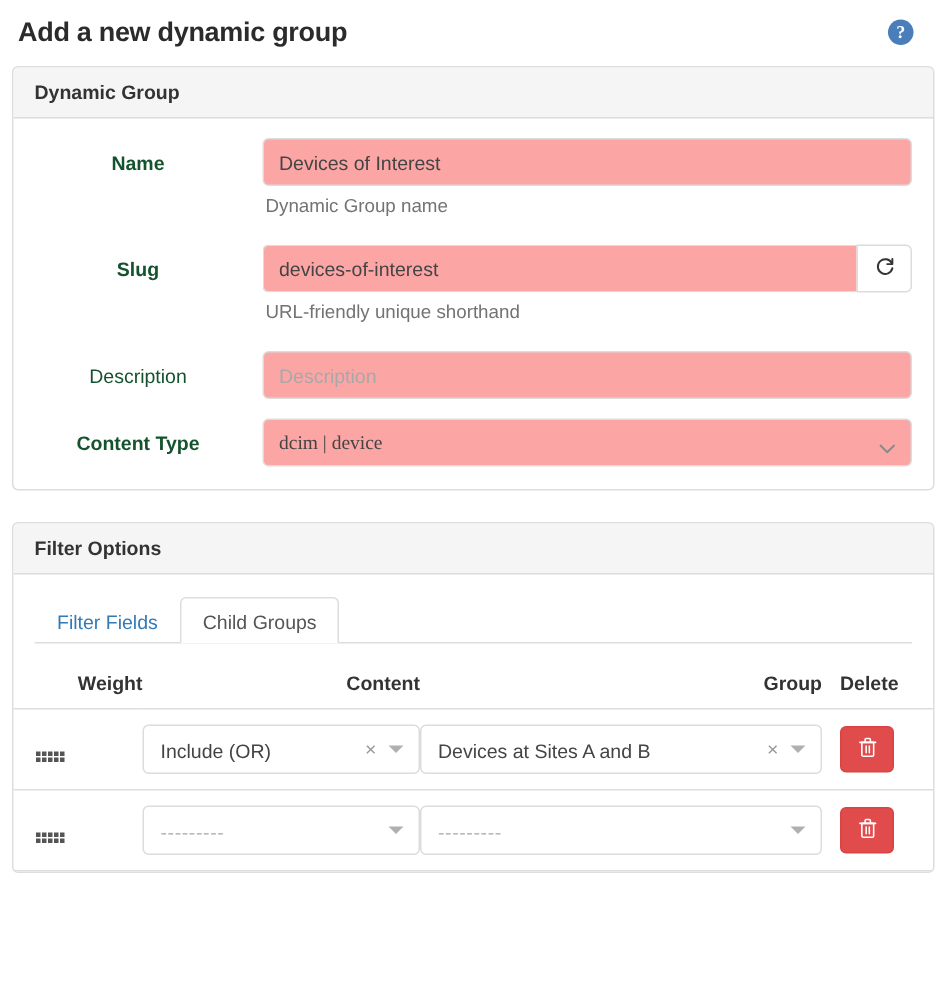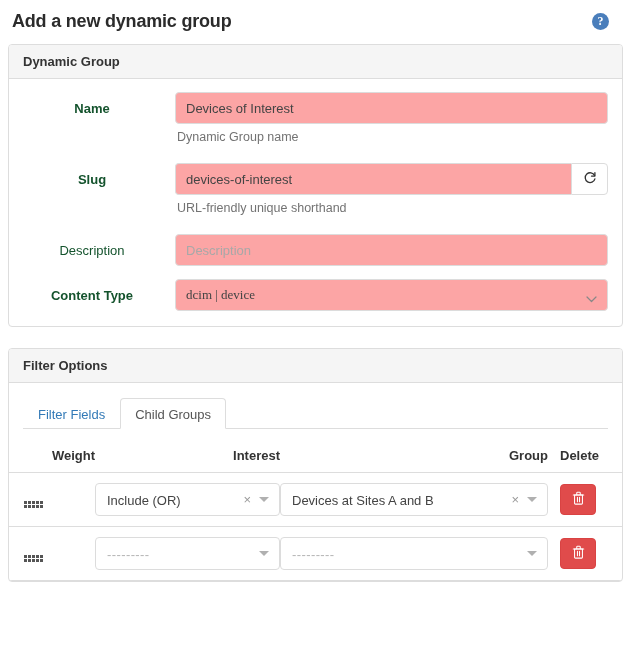--- a/index.html
+++ b/index.html
@@ -380,21 +380,21 @@
       <ul class="nav-tabs">
         <li class="nav-tab">Filter Fields</li>
         <li class="nav-tab active">Child Groups</li>
       </ul>
     </div>
 
     <table class="cg-table">
       <thead>
         <tr>
           <th class="col-weight">Weight</th>
-          <th class="col-operator">Interest</th>
+          <th class="col-operator">Content</th>
           <th class="col-group">Group</th>
           <th class="col-delete">Delete</th>
         </tr>
       </thead>
       <tbody>
 
         <tr>
           <td class="col-weight">
             <span class="drag-handle">
               <i></i>

